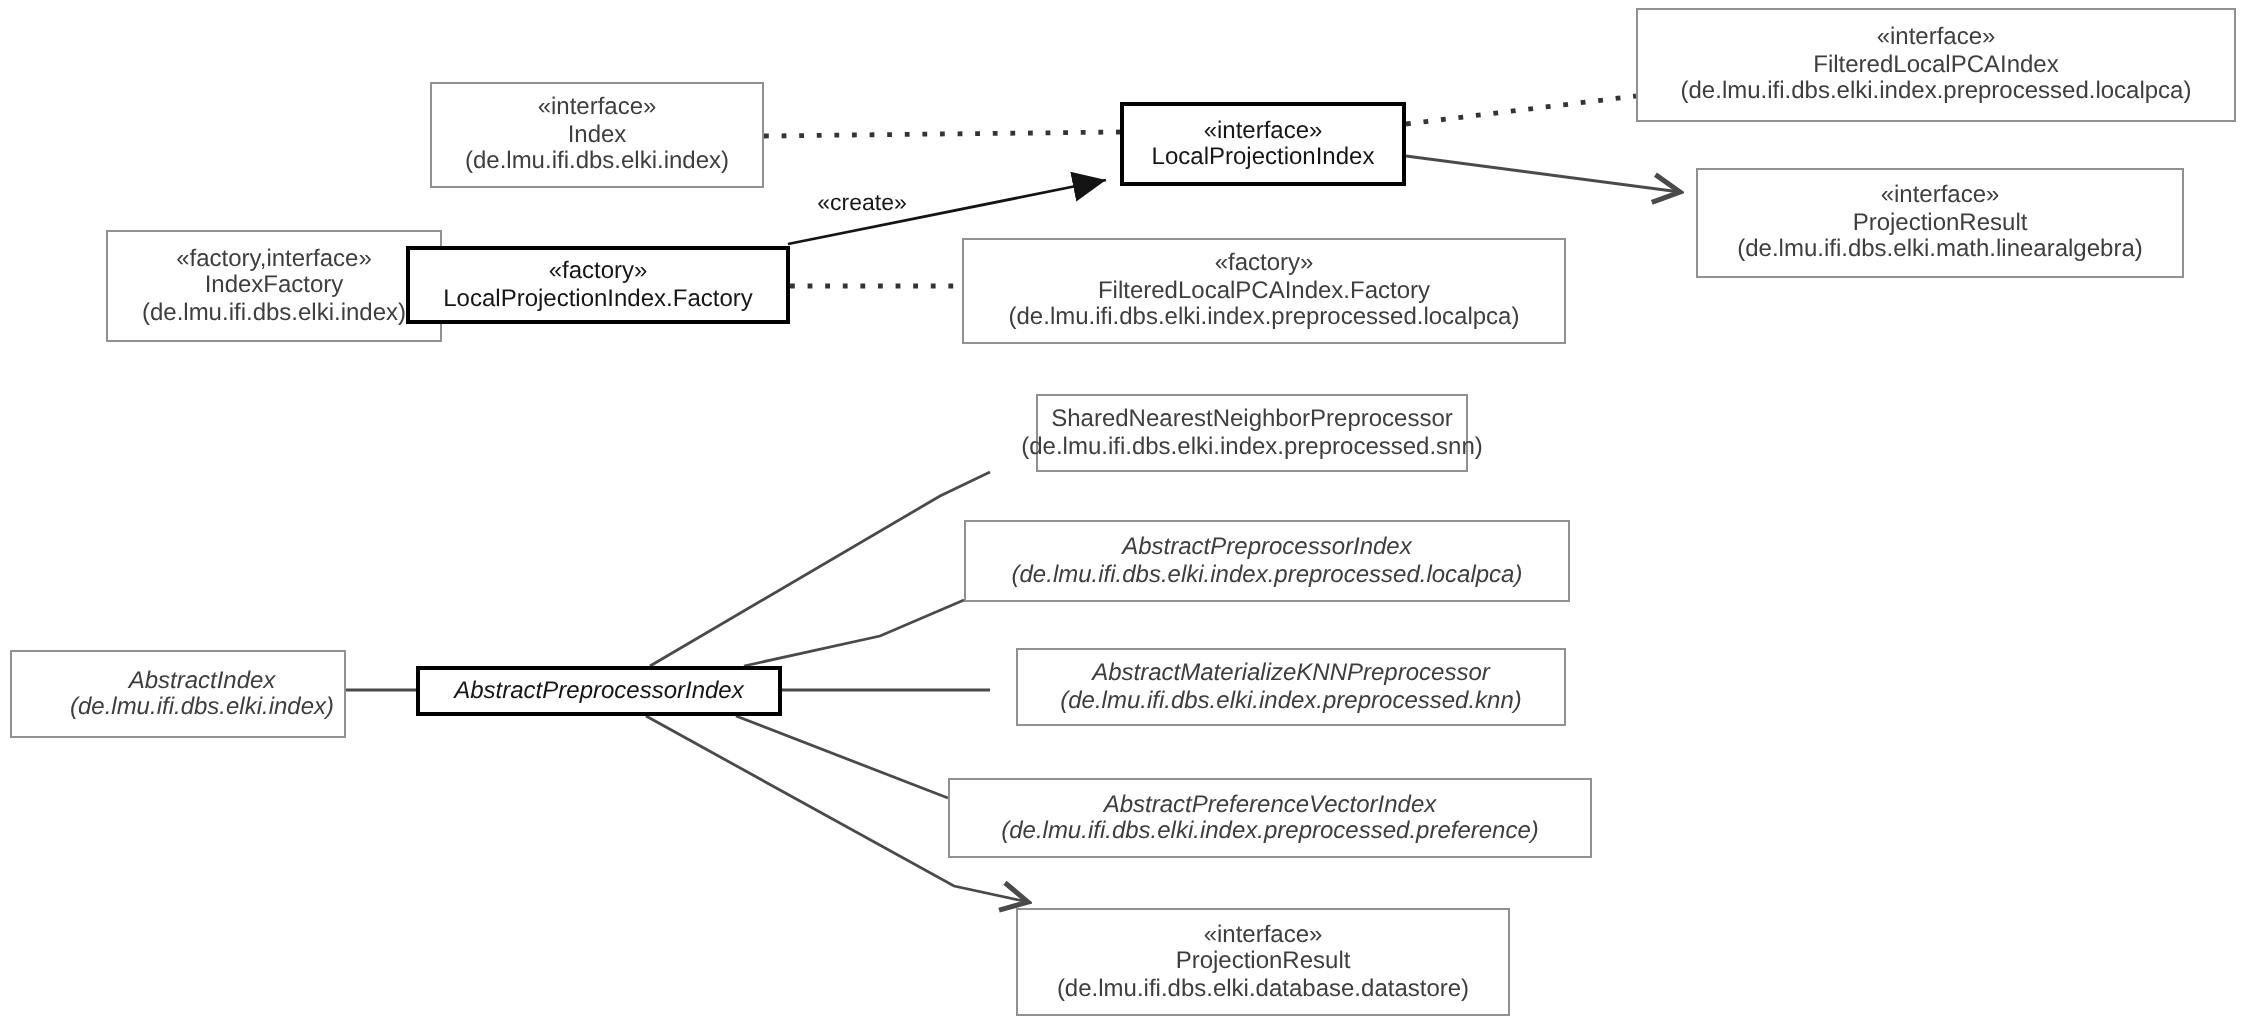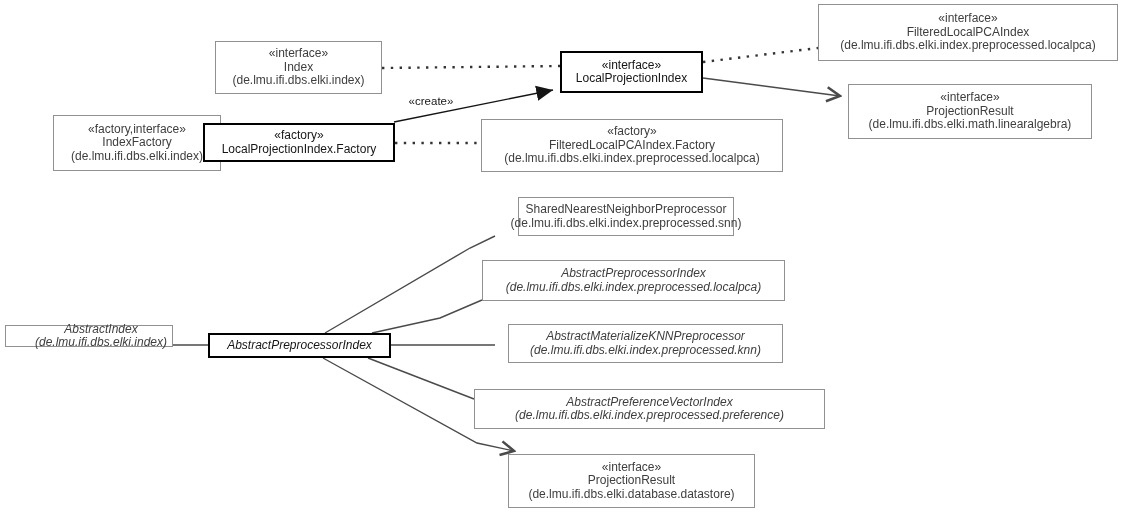--- a/index.html
+++ b/index.html
@@ -97,32 +97,32 @@
         <div>(de.lmu.ifi.dbs.elki.index.preprocessed.localpca)</div>
       </div>
       <div class="node" style="left: 518px; top: 197px; width: 216px; height: 39px;">
         <div>SharedNearestNeighborPreprocessor</div>
         <div>(de.lmu.ifi.dbs.elki.index.preprocessed.snn)</div>
       </div>
       <div class="node abstract" style="left: 482px; top: 260px; width: 303px; height: 41px;">
         <div>AbstractPreprocessorIndex</div>
         <div>(de.lmu.ifi.dbs.elki.index.preprocessed.localpca)</div>
       </div>
-      <div class="node abstract" style="left: 5px; top: 325px; width: 168px; height: 22px; padding-left: 24px;">
+      <div class="node abstract" style="left: 5px; top: 325px; width: 168px; height: 44px; padding-left: 24px;">
         <div>AbstractIndex</div>
         <div>(de.lmu.ifi.dbs.elki.index)</div>
       </div>
       <div class="node strong abstract" style="left: 208px; top: 333px; width: 183px; height: 25px;">
         <div>AbstractPreprocessorIndex</div>
       </div>
       <div class="node abstract" style="left: 495px; top: 324px; width: 275px; height: 39px; margin-left: 13px;">
         <div>AbstractMaterializeKNNPreprocessor</div>
         <div>(de.lmu.ifi.dbs.elki.index.preprocessed.knn)</div>
       </div>
-      <div class="node abstract" style="left: 474px; top: 389px; width: 351px; height: 40px;">
+      <div class="node abstract" style="left: 474px; top: 389px; width: 322px; height: 40px;">
         <div>AbstractPreferenceVectorIndex</div>
         <div>(de.lmu.ifi.dbs.elki.index.preprocessed.preference)</div>
       </div>
       <div class="node" style="left: 508px; top: 454px; width: 247px; height: 54px;">
         <div>«interface»</div>
         <div>ProjectionResult</div>
         <div>(de.lmu.ifi.dbs.elki.database.datastore)</div>
       </div>
     </div>
 </div>

